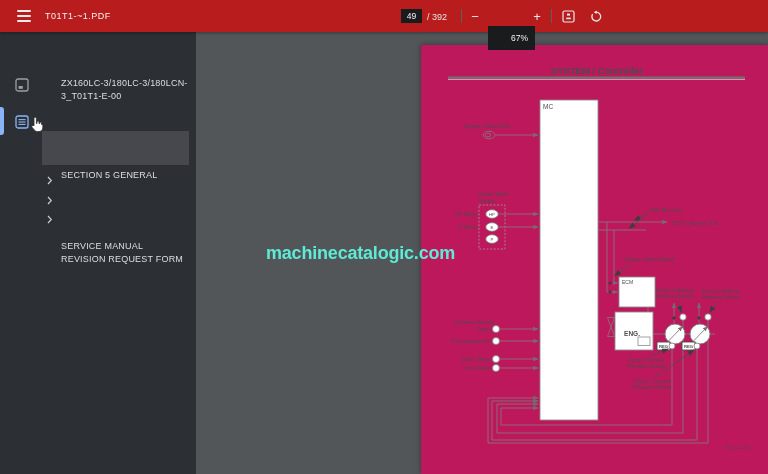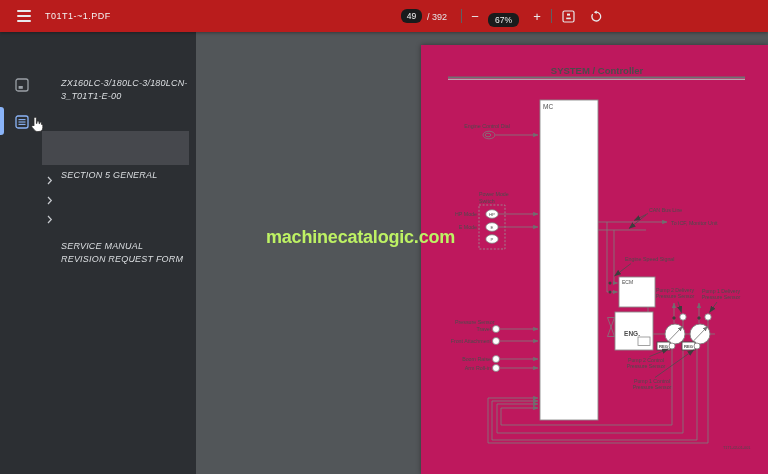--- a/index.html
+++ b/index.html
@@ -8,35 +8,35 @@
     font-family:"Liberation Sans",sans-serif;background:#525659;
     -webkit-font-smoothing:antialiased;
   }
   
   .toolbar{position:absolute;left:0;top:0;width:768px;height:32px;background:#b91c1c;z-index:30;
            box-shadow:0 1px 3px rgba(0,0,0,.35);}
   .tb-item{position:absolute;color:#eceeef;}
   .hamburger{left:17px;top:10px;width:14px;height:12px;cursor:pointer;}
   .hamburger span{display:block;height:2px;background:#e8eaed;margin-bottom:3px;border-radius:1px;}
   .tb-title{left:45px;top:11px;font-size:9px;letter-spacing:.5px;color:#f3f4f4;}
-  .tb-box{position:absolute;background:#191b1c;border-radius:6px;color:#f1f2f2;font-size:8.5px;
+  .tb-box{position:absolute;background:#191b1c;border-radius:0;color:#f1f2f2;font-size:8.5px;
           display:flex;align-items:center;justify-content:center;text-align:right;}
   .pagebox{left:401px;top:9px;width:21px;height:14px;}
   .pagetotal{left:427px;top:11.5px;font-size:9px;color:#e4e6e7;}
   .tb-sep{position:absolute;width:1px;height:14px;background:#5c6063;top:9px;}
   .tb-btn{position:absolute;top:7px;width:16px;height:18px;color:#e8eaed;font-size:13px;
           display:flex;align-items:center;justify-content:center;cursor:pointer;}
-  .zoombox{left:488px;top:13px;width:31px;height:14px;}
+  .zoombox{left:488px;top:26px;width:31px;height:24px;padding-left:16px;}
   
   .sidebar{position:absolute;left:0;top:32px;width:196px;height:442px;background:#2c2f33;z-index:20;}
   .rail-icon{position:absolute;cursor:pointer;}
   .active-bar{position:absolute;left:0;top:75px;width:3.5px;height:28px;background:#8ab4f8;
               border-radius:0 3px 3px 0;}
   .tree-item{position:absolute;left:61px;width:128px;font-size:9px;line-height:13px;
-             letter-spacing:.2px;color:#dcdfe2;overflow-wrap:break-word;cursor:pointer;font-style:italic;}
+             letter-spacing:.2px;color:#dcdfe2;overflow-wrap:break-word;cursor:pointer;}
   .tree-hl{position:absolute;left:42px;top:99px;width:147px;height:34px;background:#46484d;}
   .chev{position:absolute;left:47px;cursor:pointer;}
   .cursor-hand{position:absolute;left:30px;top:84px;z-index:40;}
   
   .viewer{position:absolute;left:196px;top:32px;width:572px;height:442px;background:#525659;}
   .pdf-page{position:absolute;left:225px;top:13px;width:347px;height:429px;background:#be185d;
             box-shadow:0 0 5px rgba(0,0,0,.4);}
   .watermark{position:absolute;left:266px;top:227px;z-index:25;font-size:18px;font-weight:bold;
              letter-spacing:-.2px;white-space:nowrap;}
   svg text{font-family:"Liberation Sans",sans-serif;fill:#4c4c4c;}
@@ -259,13 +259,13 @@
         <line x1="78.5" y1="296" x2="117" y2="296" marker-end="url(#ah)"></line>
         <line x1="78.5" y1="314" x2="117" y2="314" marker-end="url(#ah)"></line>
         <line x1="78.5" y1="323" x2="117" y2="323" marker-end="url(#ah)"></line>
       </g>
 
       <text x="302" y="404" font-size="3.8" fill="#a8a8a8">T1T1-02-01-001</text>
     </svg>
   </div>
 </div>
 
-<div class="watermark" style="color: #bef264;">machinecatalogic.com</div>
+<div class="watermark" style="color: #5eead4; margin-top: 16px;">machinecatalogic.com</div>
 
 </body></html>

